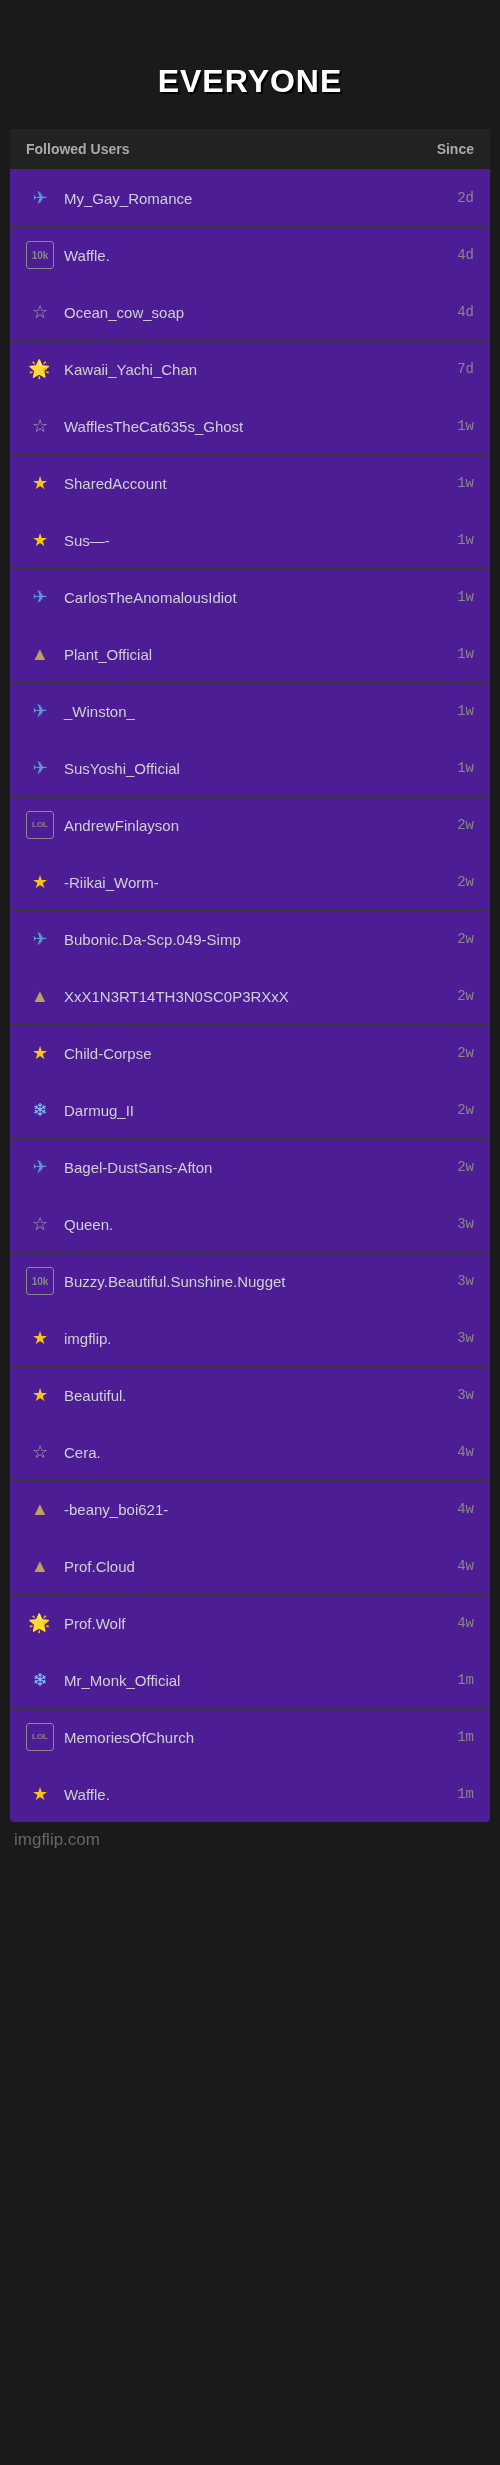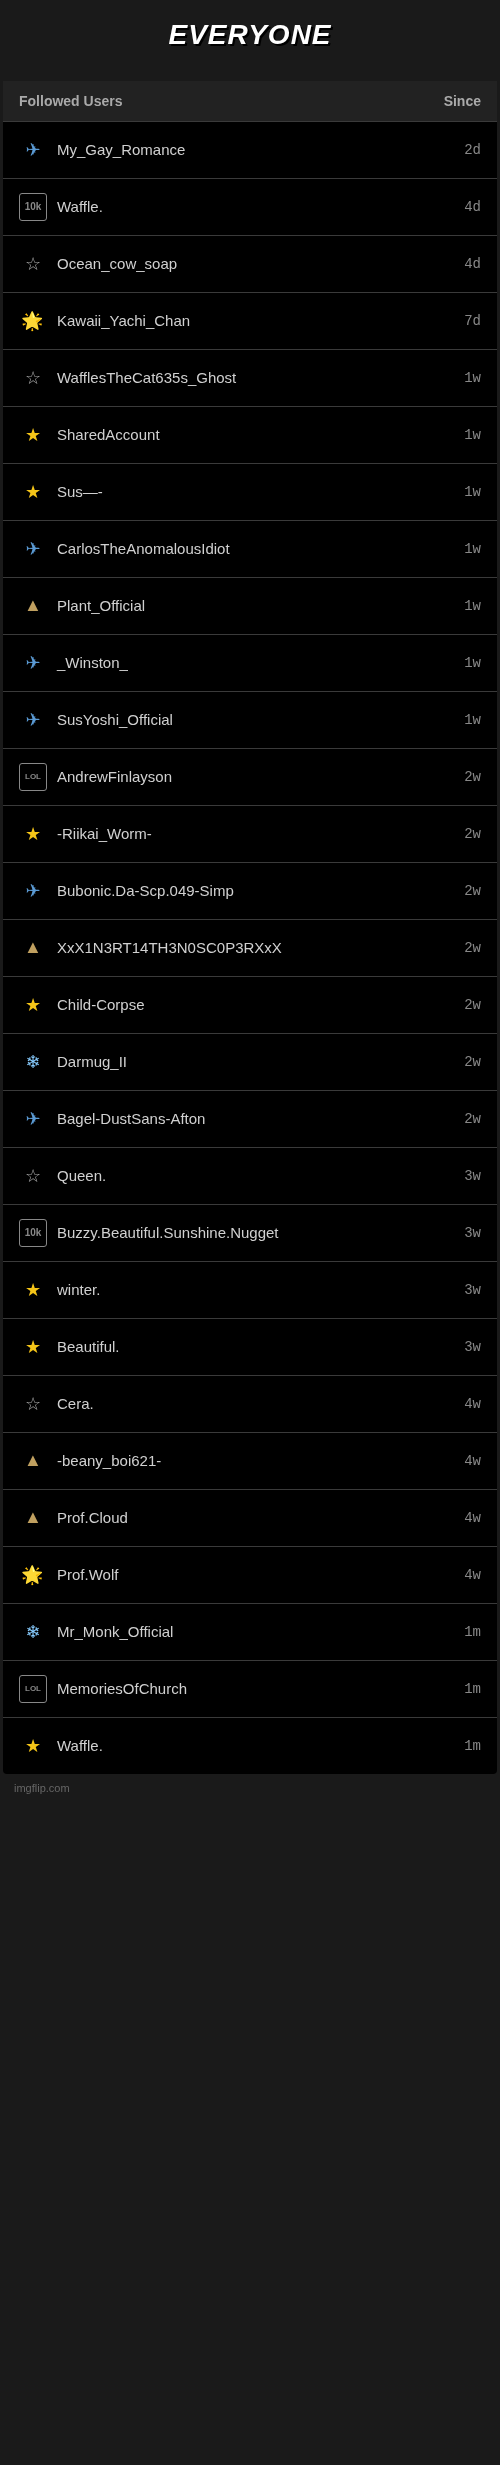--- a/index.html
+++ b/index.html
@@ -9,33 +9,33 @@
       width: 500px;
       min-height: 2465px;
       color: #e0e0e0;
     }
     .header {
       background: #1a1a1a;
       text-align: center;
       padding: 20px 10px 30px;
     }
     .header-title {
-      font-size: 28px;
+      font-size: 32px;
       font-weight: 900;
       color: white;
       text-transform: uppercase;
       line-height: 1.1;
-      font-style: italic;
       text-shadow: 2px 2px 0 #000;
       letter-spacing: 1px;
+      margin-top: 44px;
     }
     .list-container {
-      background: #000000;
+      background: #4c1d95;
       border-radius: 4px;
-      margin: 0 3px;
+      margin: 0 10px;
     }
     .list-header {
       display: flex;
       justify-content: space-between;
       padding: 12px 16px;
       background: #222;
       border-bottom: 1px solid #3a3a3a;
     }
     .list-header-label {
       font-size: 14px;
@@ -76,21 +76,21 @@
       font-size: 14px;
       color: #888;
       min-width: 30px;
       text-align: right;
       font-family: Liberation Mono, monospace;
     }
     .footer {
       text-align: left;
       padding: 8px 14px;
       color: #666;
-      font-size: 11px;
+      font-size: 17px;
     }
   </style>
 </head>
 <body>
 
 <div>
   <div class="header">
     <div class="header-title">
       <span>EVERYONE</span><br>
     </div>
@@ -240,21 +240,21 @@
         <div class="list-item">
           <div class="item-left">
             <div class="item-icon" style="font-size: 10px; font-weight: bold; color: rgb(136, 136, 136); border: 1px solid rgb(136, 136, 136); border-radius: 3px; padding: 1px 2px;">10k</div>
             <span class="item-name">Buzzy.Beautiful.Sunshine.Nugget</span>
           </div>
           <span class="item-since">3w</span>
         </div>
         <div class="list-item">
           <div class="item-left">
             <div class="item-icon" style="color: rgb(245, 197, 24); font-size: 18px;">★</div>
-            <span class="item-name">winter.</span>
+            <span class="item-name">imgflip.</span>
           </div>
           <span class="item-since">3w</span>
         </div>
         <div class="list-item">
           <div class="item-left">
             <div class="item-icon" style="color: rgb(245, 197, 24); font-size: 18px;">★</div>
             <span class="item-name">Beautiful.</span>
           </div>
           <span class="item-since">3w</span>
         </div>

